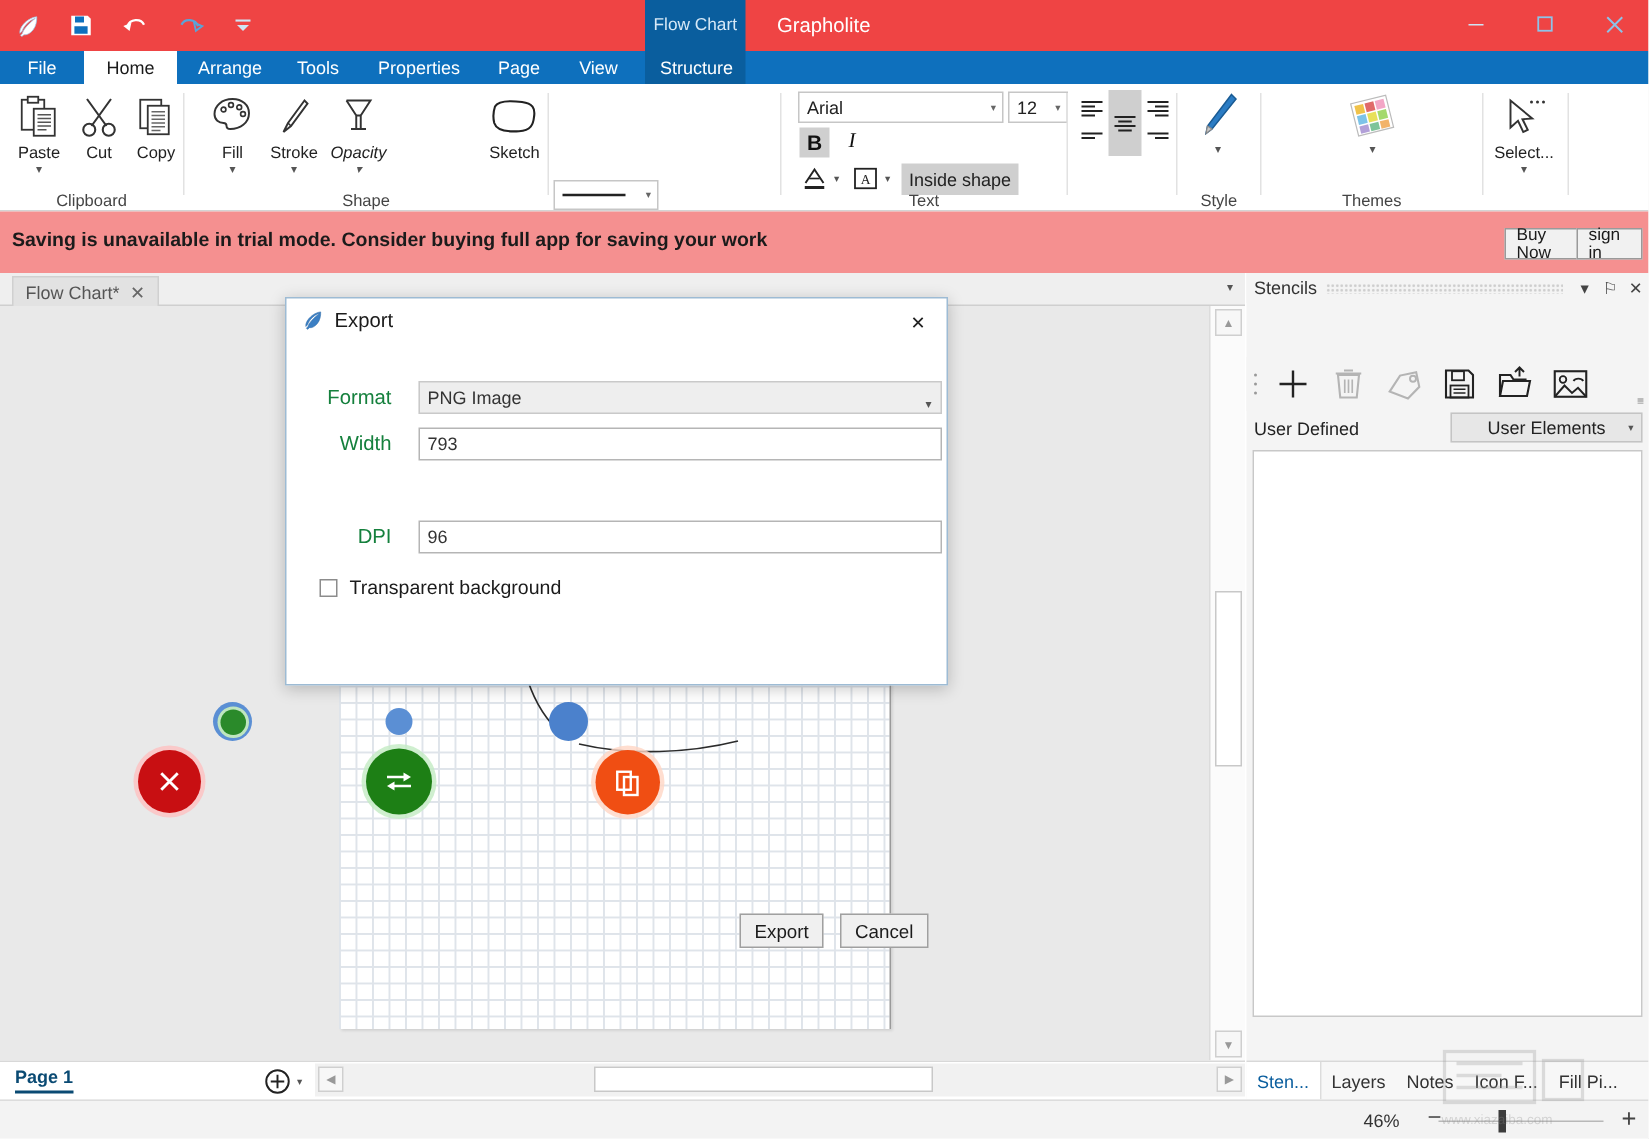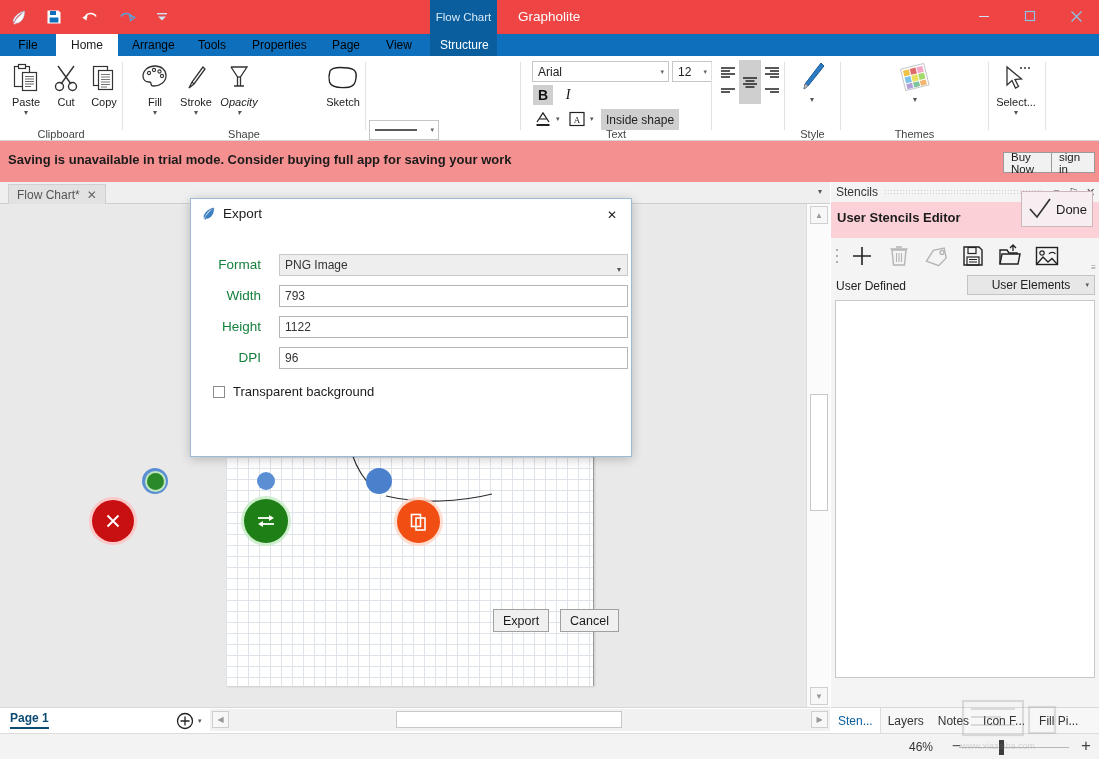--- a/index.html
+++ b/index.html
@@ -45,21 +45,21 @@
   }
   .signreg span { cursor: default; }
 
   
   .tabstrip {
     position: absolute; left: 0; top: 34px; width: 1099px; height: 22px;
     background: #0e70bd;
   }
   .tab {
     position: absolute; top: 0; height: 22px; line-height: 22px;
-    color: #000000; font-size: 12px; text-align: center; padding: 0 10px;
+    color: #ffffff; font-size: 12px; text-align: center; padding: 0 10px;
   }
   .tab.active { background: #ffffff; color: #1a1a1a; }
   .tab.ctx { background: #0a5e9e; color: #ffffff; }
 
   
   .ribbon {
     position: absolute; left: 0; top: 56px; width: 1099px; height: 85px;
     background: #ffffff; border-bottom: 1px solid #d4d4d4;
   }
   .rgroup { position: absolute; top: 0; height: 85px; }
@@ -701,29 +701,20 @@
 
   <div class="rpanel">
     <div class="rp-header">
       <span>Stencils</span>
       <span class="rp-dots"></span>
       <span class="rp-hbtn">▾</span>
       <span class="rp-hbtn">⚐</span>
       <span class="rp-hbtn">✕</span>
     </div>
 
-    <div class="rp-title">
-      <div class="t">User Stencils Editor</div>
-      <div class="rp-done">
-        <svg width="26" height="24" viewBox="0 0 26 24">
-          <path d="M3 12 L10 20 L23 2" fill="none" stroke="#333" stroke-width="1.7"></path>
-        </svg>
-        <span>Done</span>
-      </div>
-    </div>
 
     <div class="rp-toolbar">
       <span class="rp-tb-grip">
         <svg width="4" height="18" viewBox="0 0 4 18">
             <g fill="#999">
               <circle cx="2" cy="3" r="1"></circle>
               <circle cx="2" cy="9" r="1"></circle>
               <circle cx="2" cy="15" r="1"></circle>
             </g>
           </svg>
@@ -846,24 +837,20 @@
         <span>PNG Image</span>
         <span class="caret">▾</span>
       </div>
     </div>
 
     <div class="frow" style="top:86px;">
       <div class="flabel">Width</div>
       <div class="fctrl">793</div>
     </div>
 
-    <div class="frow" style="top:117px;">
-      <div class="flabel">Height</div>
-      <div class="fctrl">1122</div>
-    </div>
 
     <div class="frow" style="top:148px;">
       <div class="flabel">DPI</div>
       <div class="fctrl">96</div>
     </div>
 
     <div style="position:absolute; left:22px; top:185px; display:flex; align-items:center; gap:8px; font-size:13px; color:#1b1b1b;">
       <span style="width:12px;height:12px;border:1px solid #8c8c8c;background:#fff;display:inline-block;"></span>
       <span>Transparent background</span>
     </div>

